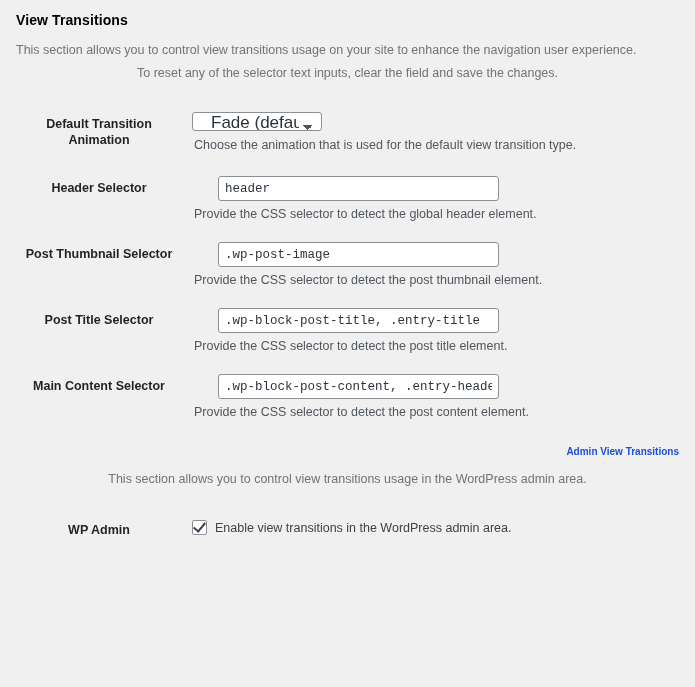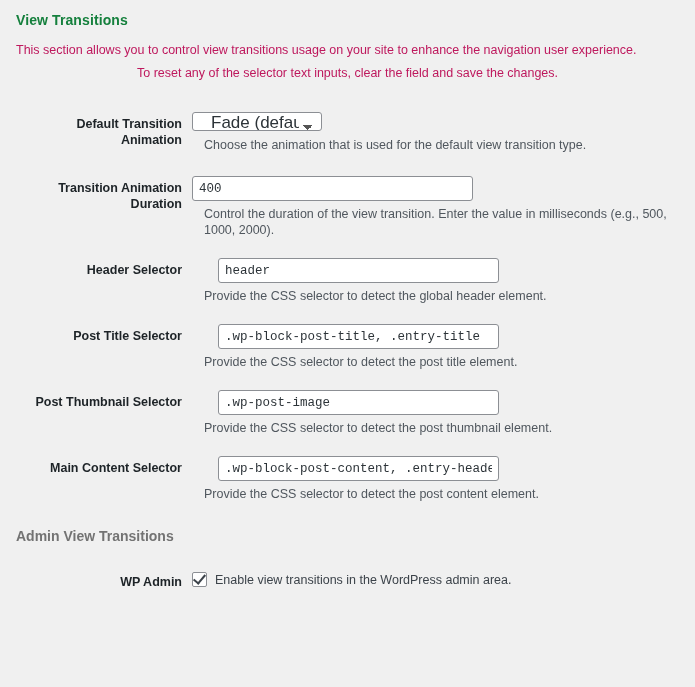--- a/index.html
+++ b/index.html
@@ -16,55 +16,55 @@
   .page {
     width: 695px;
     height: 687px;
     background: #f0f0f0;
     padding: 12px 16px 0 16px;
     position: relative;
   }
   h2.section-title {
     font-size: 14px;
     font-weight: bold;
-    color: #15803d;
+    color: #000000;
     margin: 0 0 14px 0;
     letter-spacing: 0.1px;
   }
   p.section-desc {
     font-size: 12.5px;
     line-height: 17px;
-    color: #be185d;
+    color: #737373;
     margin: 0 0 6px 0;
   }
   p.section-desc.second { margin-bottom: 18px; text-align: center; }
 
   table.form-table {
     border-collapse: collapse;
     width: 663px;
     table-layout: fixed;
   }
   table.form-table th {
-    text-align: right;
+    text-align: center;
     vertical-align: top;
     font-size: 12.5px;
     font-weight: bold;
     color: #1d2327;
     width: 176px;
     padding: 16px 10px 16px 0;
     line-height: 16px;
   }
   table.form-table td {
     vertical-align: top;
     padding: 12px 10px 8px 0;
   }
   .field-desc {
     font-size: 12.5px;
     color: #50575e;
-    margin: 5px 0 0 12px;
+    margin: 5px 0 0 2px;
     line-height: 16px;
   }
   select.wp-select {
     font-family: "Liberation Sans", sans-serif;
     font-size: 17px;
     color: #2c3338;
     background: #fff;
     border: 1px solid #8c8f94;
     border-radius: 3px;
     height: 19px;
@@ -116,24 +116,25 @@
     height: 10px;
     border-right: 2px solid #3c434a;
     border-bottom: 2px solid #3c434a;
     transform: rotate(40deg);
   }
   label.check-label {
     font-size: 12.5px;
     color: #3c434a;
   }
   h2.subsection-title {
-    font-size: 14px;
+    font-size: 10px;
     font-weight: bold;
-    color: #737373;
+    color: #1d4ed8;
     margin: 18px 0 14px 0;
+    text-align: right;
   }
 </style>
 </head>
 <body>
 
 <div class="page">
 
   <h2 class="section-title">View Transitions</h2>
   <p class="section-desc">This section allows you to control view transitions usage on your site to enhance the navigation user experience.</p>
   <p class="section-desc second">To reset any of the selector text inputs, clear the field and save the changes.</p>
@@ -146,64 +147,58 @@
           <select class="wp-select">
             <option>Fade (default)</option>
             <option>Slide</option>
             <option>Wipe</option>
             <option>None</option>
           </select>
           <p class="field-desc">Choose the animation that is used for the default view transition type.</p>
         </td>
       </tr>
 
-      <tr>
-        <th>Transition Animation Duration</th>
-        <td>
-          <input class="wp-text num" type="text" value="400" style="">
-          <p class="field-desc">Control the duration of the view transition. Enter the value in milliseconds (e.g., 500, 1000, 2000).</p>
-        </td>
-      </tr>
 
       <tr>
         <th>Header Selector</th>
         <td>
           <input class="wp-text sel" type="text" value="header" style="">
           <p class="field-desc">Provide the CSS selector to detect the global header element.</p>
         </td>
       </tr>
 
 
       <tr>
+        <th>Post Thumbnail Selector</th>
+        <td>
+          <input class="wp-text sel" type="text" value=".wp-post-image" style="">
+          <p class="field-desc">Provide the CSS selector to detect the post thumbnail element.</p>
+        </td>
+      </tr>
+
+      <tr>
         <th>Post Title Selector</th>
         <td>
           <input class="wp-text sel" type="text" value=".wp-block-post-title, .entry-title" style="">
           <p class="field-desc">Provide the CSS selector to detect the post title element.</p>
         </td>
       </tr>
 
       <tr>
-        <th>Post Thumbnail Selector</th>
-        <td>
-          <input class="wp-text sel" type="text" value=".wp-post-image" style="">
-          <p class="field-desc">Provide the CSS selector to detect the post thumbnail element.</p>
-        </td>
-      </tr>
-
-      <tr>
         <th>Main Content Selector</th>
         <td>
           <input class="wp-text sel" type="text" value=".wp-block-post-content, .entry-header, .entry" style="">
           <p class="field-desc">Provide the CSS selector to detect the post content element.</p>
         </td>
       </tr>
     </tbody>
   </table>
 
   <h2 class="subsection-title">Admin View Transitions</h2>
+  <p class="section-desc second">This section allows you to control view transitions usage in the WordPress admin area.</p>
 
   <table class="form-table">
     <tbody>
       <tr>
         <th>WP Admin</th>
         <td>
           <div class="checkbox-row">
             <input class="wp-check" type="checkbox" id="wp-admin-check" checked="" style="">
             <label class="check-label" for="wp-admin-check">Enable view transitions in the WordPress admin area.</label>
           </div>

